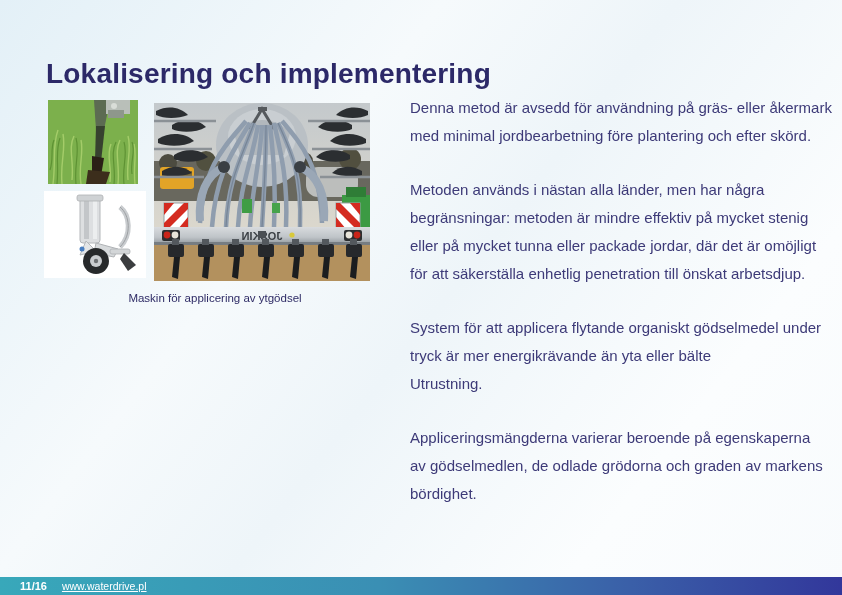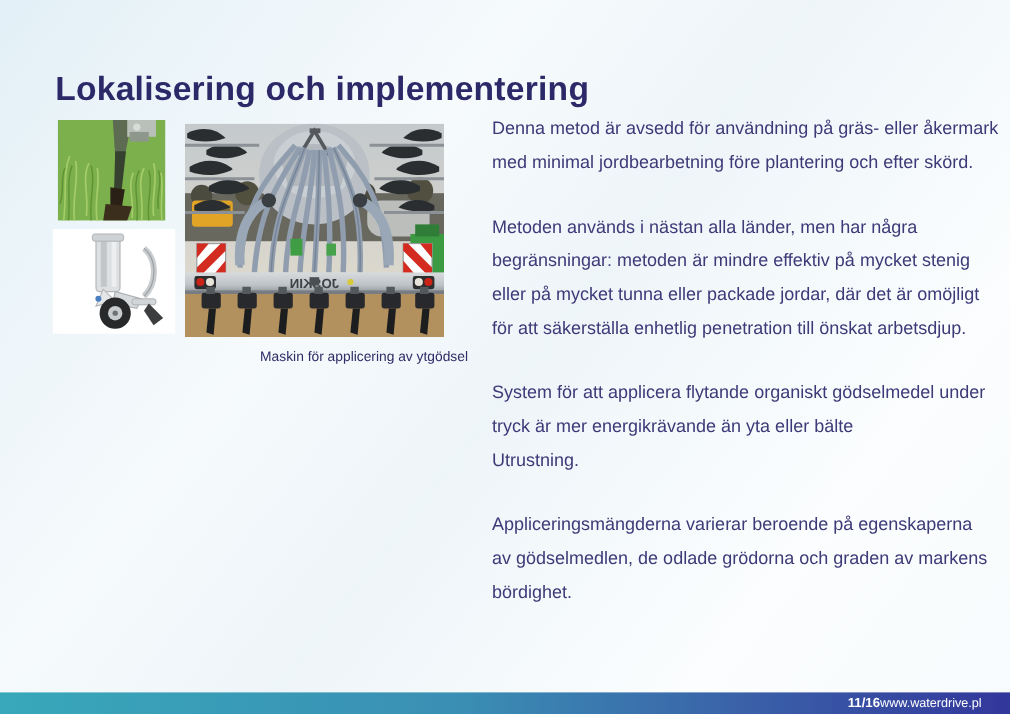--- a/index.html
+++ b/index.html
@@ -30,21 +30,21 @@
   .img svg { display: block; width: 100%; height: 100%; }
   .img-grass  { left: 48px;  top: 100px; width: 90px;  height: 84px; }
   .img-part   { left: 44px;  top: 191px; width: 102px; height: 87px; background: #ffffff; }
   .img-tanker { left: 154px; top: 103px; width: 216px; height: 178px; }
 
   .caption {
     position: absolute;
     left: 40px;
     top: 291px;
     width: 350px;
-    text-align: right;
+    text-align: center;
     font-size: 11.5px;
     line-height: 14.5px;
     color: #2f2c66;
   }
 
   .body-text {
     position: absolute;
     left: 410px;
     top: 94px;
     width: 434px;
@@ -59,31 +59,33 @@
 
   .footer {
     position: absolute;
     left: 0;
     bottom: 0;
     width: 842px;
     height: 18px;
     background: linear-gradient(90deg, #38a8ba 0%, #3a8fb4 45%, #3a5fa8 75%, #32379b 100%);
     display: flex;
     align-items: center;
-    justify-content: flex-end;
+    justify-content: flex-start;
     color: #ffffff;
+    gap: 15px;
   }
   .footer .page {
     padding-left: 20px;
     font-size: 11px;
     font-weight: bold;
   }
   .footer .site {
     padding-right: 24px;
     font-size: 10.5px;
+    text-decoration: underline;
   }
 </style>
 </head>
 <body>
 
 <div class="slide">
 
   <h1 class="title">Lokalisering och implementering</h1>
 
   <div class="images-block">

